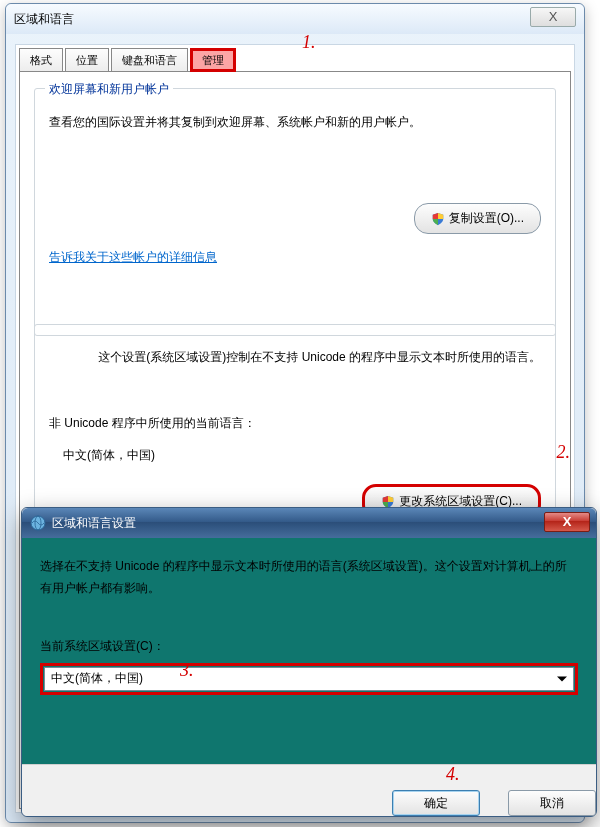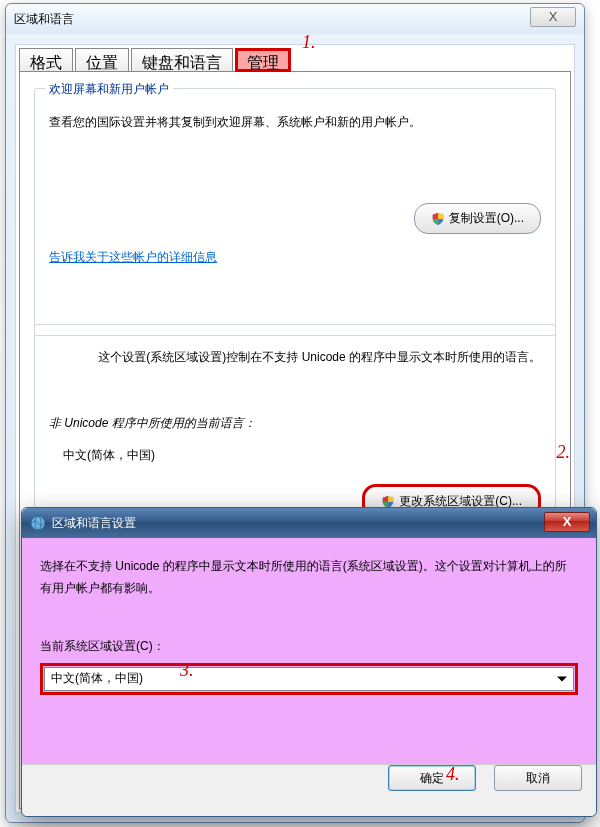--- a/index.html
+++ b/index.html
@@ -71,21 +71,21 @@
       top: 3px;
       display: flex;
       height: 24px;
     }
     .tab {
       border: 1px solid #888;
       border-bottom: none;
       padding: 4px 10px 3px;
       background: linear-gradient(#fdfdfd, #ececec);
       margin-right: 2px;
-      font-size: 16px;
+      font-size: 11px;
       color: #000;
     }
     .tab.active {
       background: #fca5a5;
       position: relative;
       z-index: 2;
       border: 3px solid #d40000;
       border-bottom: 3px solid #d40000;
       padding: 2px 9px 2px;
     }
@@ -173,21 +173,20 @@
       right: 14px;
       color: #000;
       line-height: 1.7;
       text-align: right;
     }
     .gb2 .lbl-current {
       position: absolute;
       left: 14px;
       top: 90px;
       color: #000;
-      font-style: italic;
     }
     .gb2 .val-current {
       position: absolute;
       left: 28px;
       top: 122px;
       color: #000;
     }
     .btn-change {
       position: absolute;
       right: 14px;
@@ -251,21 +250,21 @@
       font-family: Arial;
       font-size: 13px;
       font-weight: bold;
     }
     .dialog-body {
       position: absolute;
       left: 0;
       right: 0;
       top: 30px;
       bottom: 52px;
-      background: #f0abfc;
+      background: #0f766e;
       padding: 18px 18px 10px;
     }
     .dialog-body .desc {
       color: #000;
       line-height: 1.8;
     }
     .dialog-body .lbl {
       margin-top: 39px;
       color: #000;
     }
@@ -298,23 +297,22 @@
     .dialog-footer {
       position: absolute;
       left: 0;
       right: 0;
       bottom: 0;
       height: 52px;
       background: #f0f0f0;
       border-top: 1px solid #d0d0d0;
       display: flex;
       justify-content: flex-end;
-      align-items: flex-start;
-      padding-right: 14px;
-      gap: 18px;
+      align-items: flex-end;
+      gap: 28px;
       border-radius: 0 0 6px 6px;
     }
     .btn-footer {
       width: 88px;
       height: 26px;
       border: 1px solid #8a9aa8;
       border-radius: 3px;
       background: linear-gradient(#fdfdfd, #e3e3e3);
       font-size: 12px;
       text-align: center;

